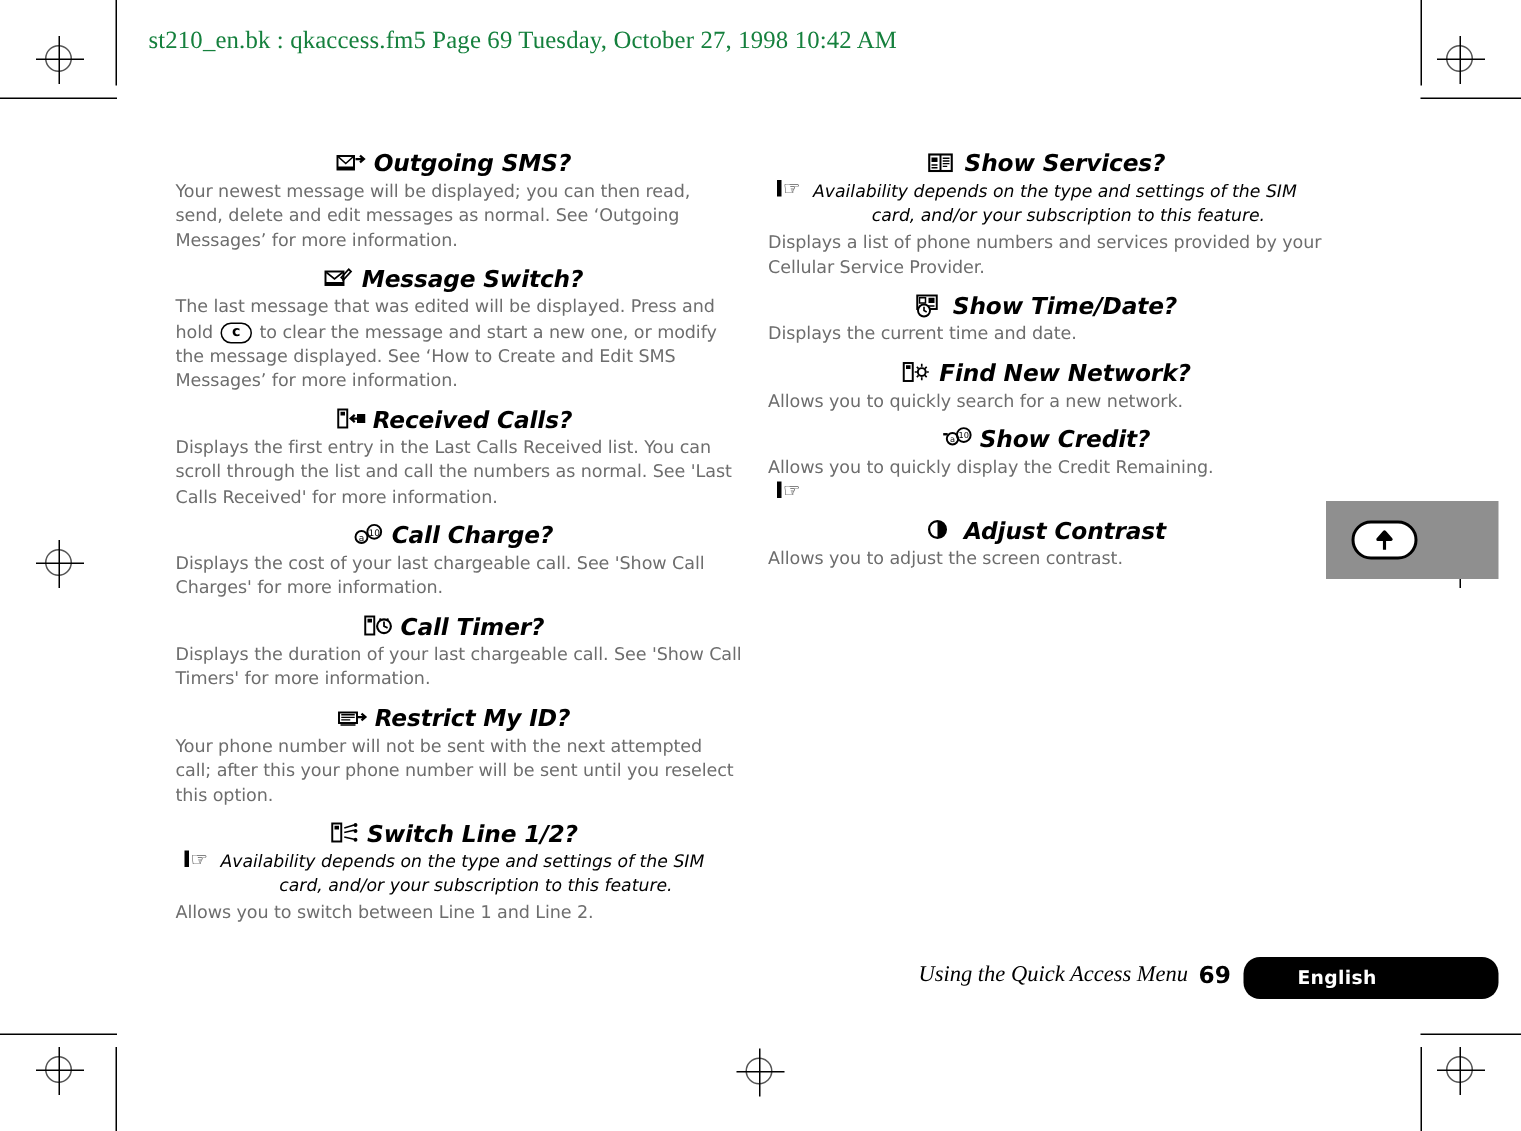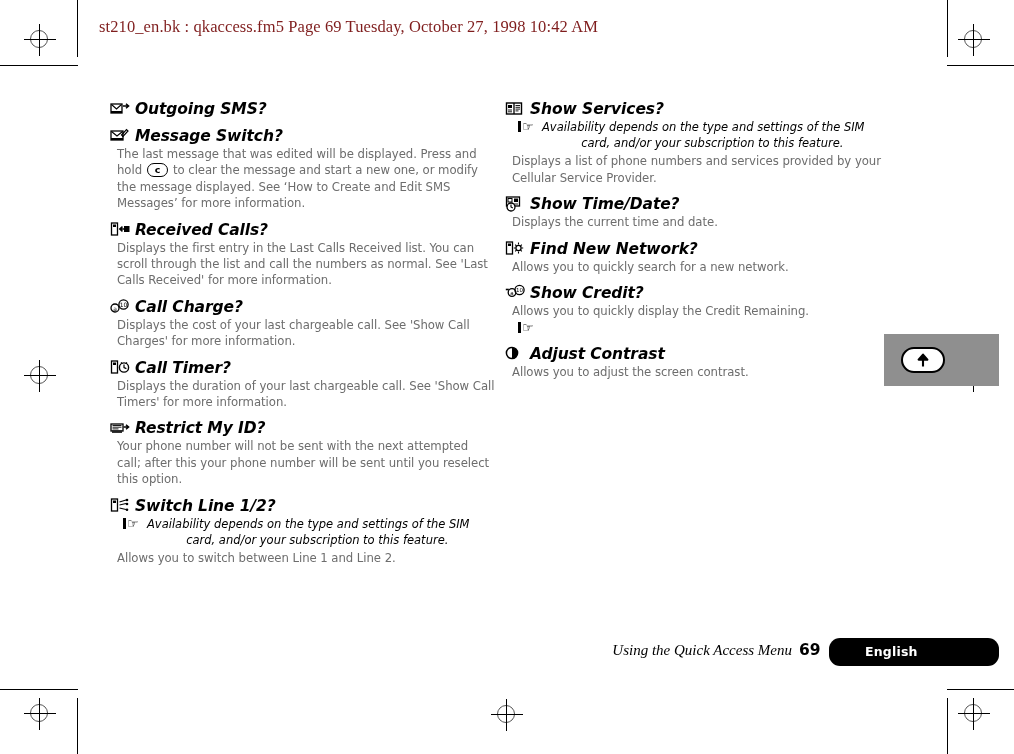--- a/index.html
+++ b/index.html
@@ -54,21 +54,21 @@
     top: 0;
     width: 870px;
     height: 57px;
   }
   .doc-header .hdr-text {
     position: absolute;
     left: 22px;
     top: 17px;
     font-family: "Liberation Serif", "DejaVu Serif", serif;
     font-size: 16.5px;
-    color: #7f1d1d;
+    color: #15803d;
     white-space: nowrap;
     letter-spacing: 0.1px;
   }
 
   
   .page {
     position: absolute;
     left: 0;
     top: 0;
     width: 1014px;
@@ -82,20 +82,21 @@
   .col-left  { left: 110px; }
   .col-right { left: 505px; }
 
   .entry { margin-bottom: 2px; }
 
   .entry-head {
     display: flex;
     align-items: flex-end;
     margin-bottom: 1px;
     margin-top: 9px;
+    justify-content: center;
   }
   .entry:first-child .entry-head { margin-top: 0; }
 
   .ico {
     width: 20px;
     min-width: 20px;
     height: 18px;
     margin-right: 5px;
     position: relative;
     display: inline-block;
@@ -311,20 +312,21 @@
         <span class="ico">
           <svg width="20" height="18" viewBox="0 0 20 18">
             <rect x="1" y="4" width="11" height="9" fill="none" stroke="#000" stroke-width="1.3"></rect>
             <path d="M1.5 4.5 L6.5 9 L11.5 4.5" fill="none" stroke="#000" stroke-width="1.1"></path>
             <rect x="1" y="11" width="11" height="2" fill="#000"></rect>
             <path d="M13 6 L18 6 M16 3.8 L18.6 6 L16 8.2" fill="none" stroke="#000" stroke-width="1.5"></path>
           </svg>
         </span>
         <span class="entry-title">Outgoing SMS?</span>
       </div>
+      <div class="entry-body">Your newest message will be displayed; you can then read, send, delete and edit messages as normal. See ‘Outgoing Messages’ for more information.</div>
     </div>
 
     <div class="entry">
       <div class="entry-head">
         <span class="ico">
           <svg width="20" height="18" viewBox="0 0 20 18">
             <rect x="1" y="4" width="12" height="9" fill="none" stroke="#000" stroke-width="1.3"></rect>
             <path d="M1.5 4.5 L7 9 L12.5 4.5" fill="none" stroke="#000" stroke-width="1.1"></path>
             <rect x="1" y="11" width="12" height="2" fill="#000"></rect>
             <path d="M11.5 8 L16.5 2.5 L18 4 L13 9.5 Z" fill="none" stroke="#000" stroke-width="1.2"></path>

